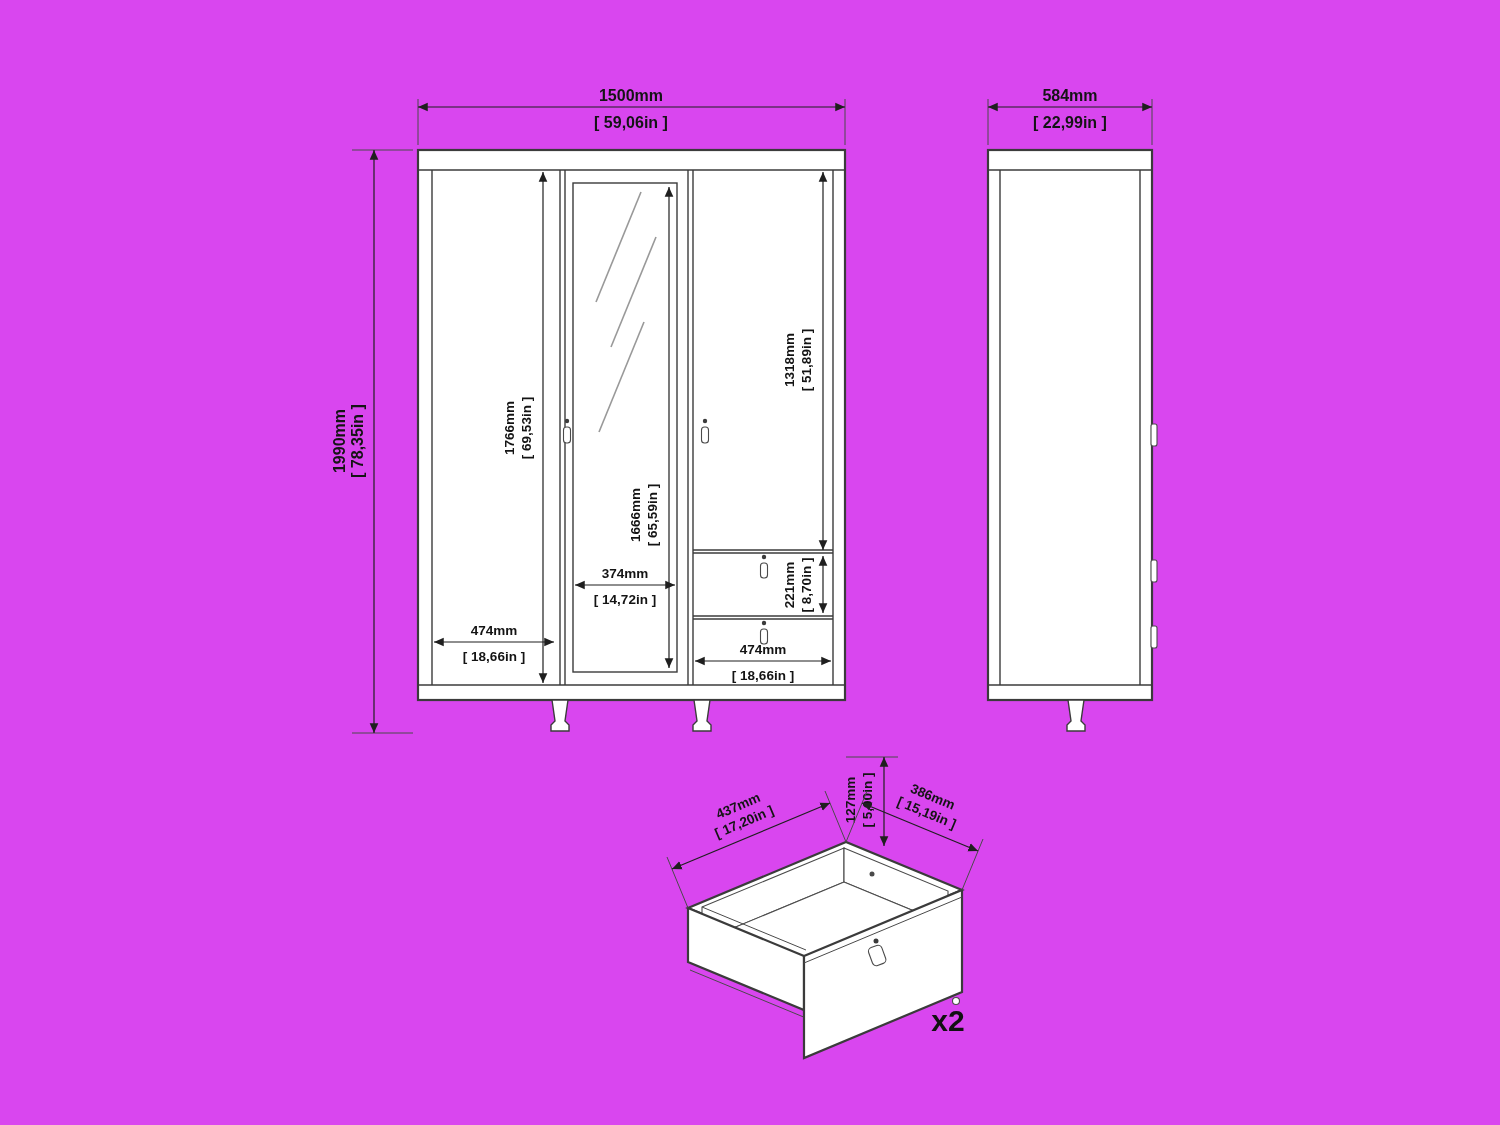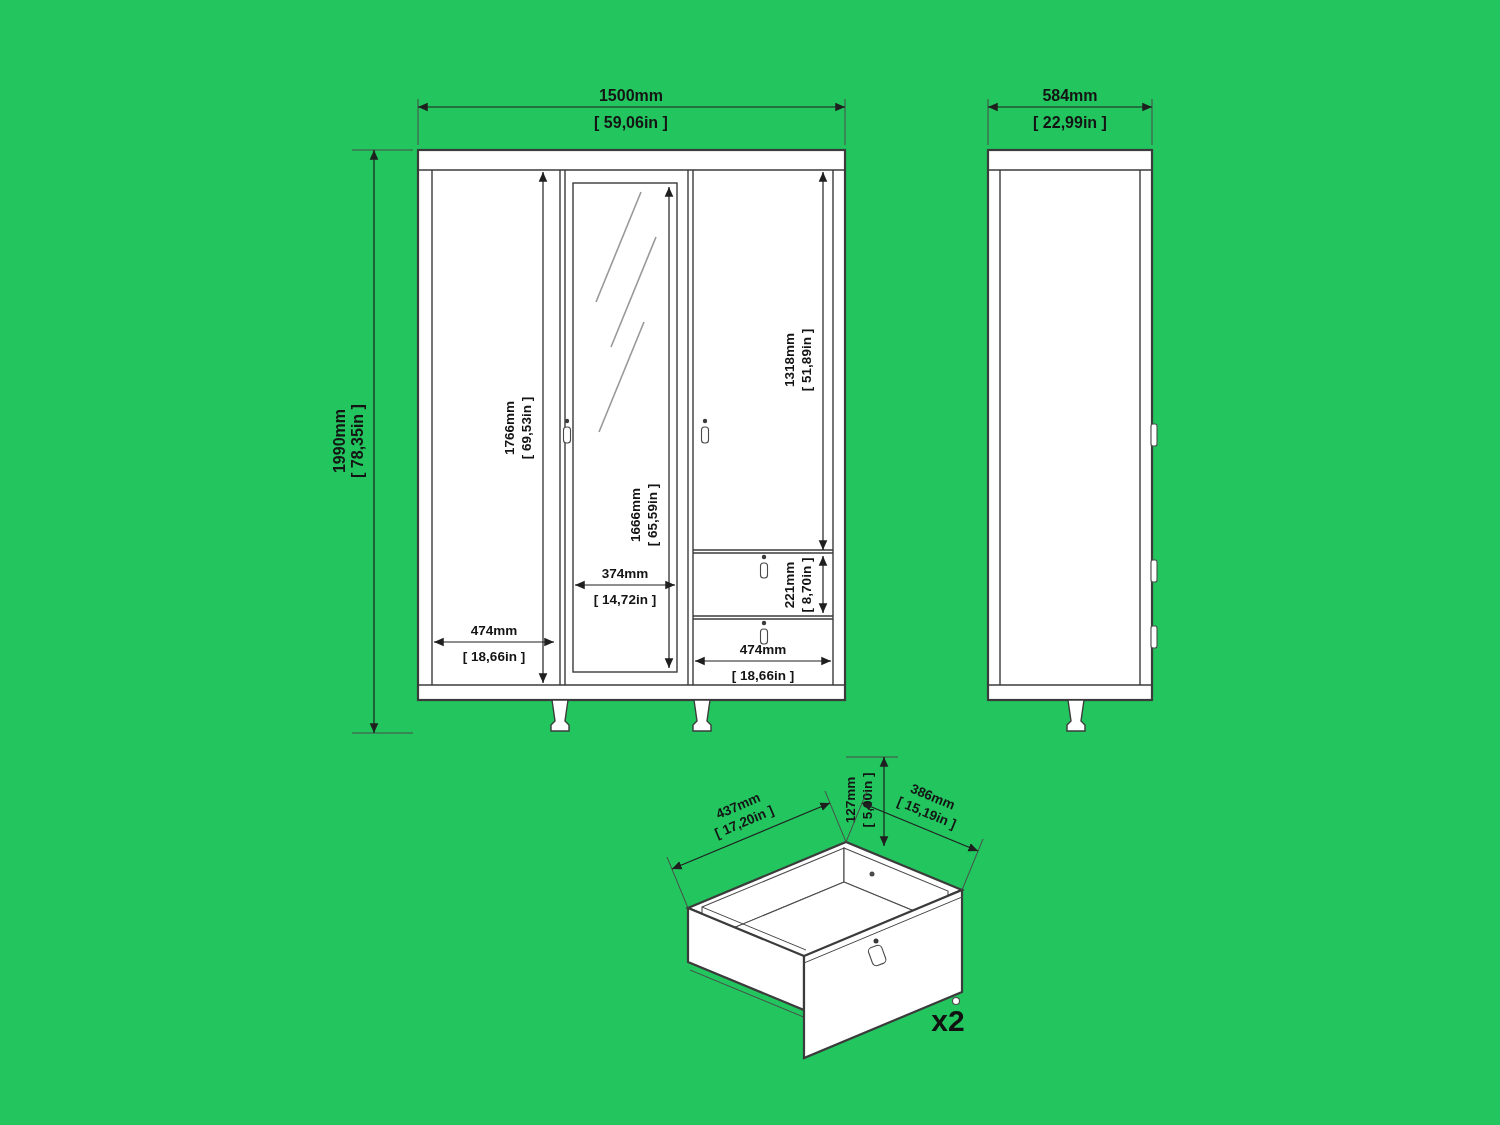--- a/index.html
+++ b/index.html
@@ -1,16 +1,16 @@
 <!DOCTYPE html>
 <html><head>
 <meta charset="utf-8">
 <style>
   html,body{margin:0;padding:0;background:#ffffff;}
-  .canvas{position:relative;width:1500px;height:1125px;background:#22c55e;overflow:hidden;}
+  .canvas{position:relative;width:1500px;height:1125px;background:#d946ef;overflow:hidden;}
   svg{display:block;}
   .of{fill:#ffffff;stroke:#3b3b3b;stroke-width:2.2;stroke-linejoin:miter;}
   .i{fill:none;stroke:#3b3b3b;stroke-width:1.4;}
   .if{fill:#ffffff;stroke:#3b3b3b;stroke-width:1.4;}
   .thin{fill:#ffffff;stroke:#4a4a4a;stroke-width:1.1;}
   .ext{stroke:#4a4a4a;stroke-width:1;fill:none;}
   .dl{stroke:#1f1f1f;stroke-width:1.2;fill:none;}
   .dim{font-family:"Liberation Sans",sans-serif;font-weight:bold;font-size:13.5px;fill:#141414;text-anchor:middle;}
   .big{font-size:16px;}
   .count{font-family:"Liberation Sans",sans-serif;font-weight:bold;font-size:30px;fill:#111111;text-anchor:middle;}

